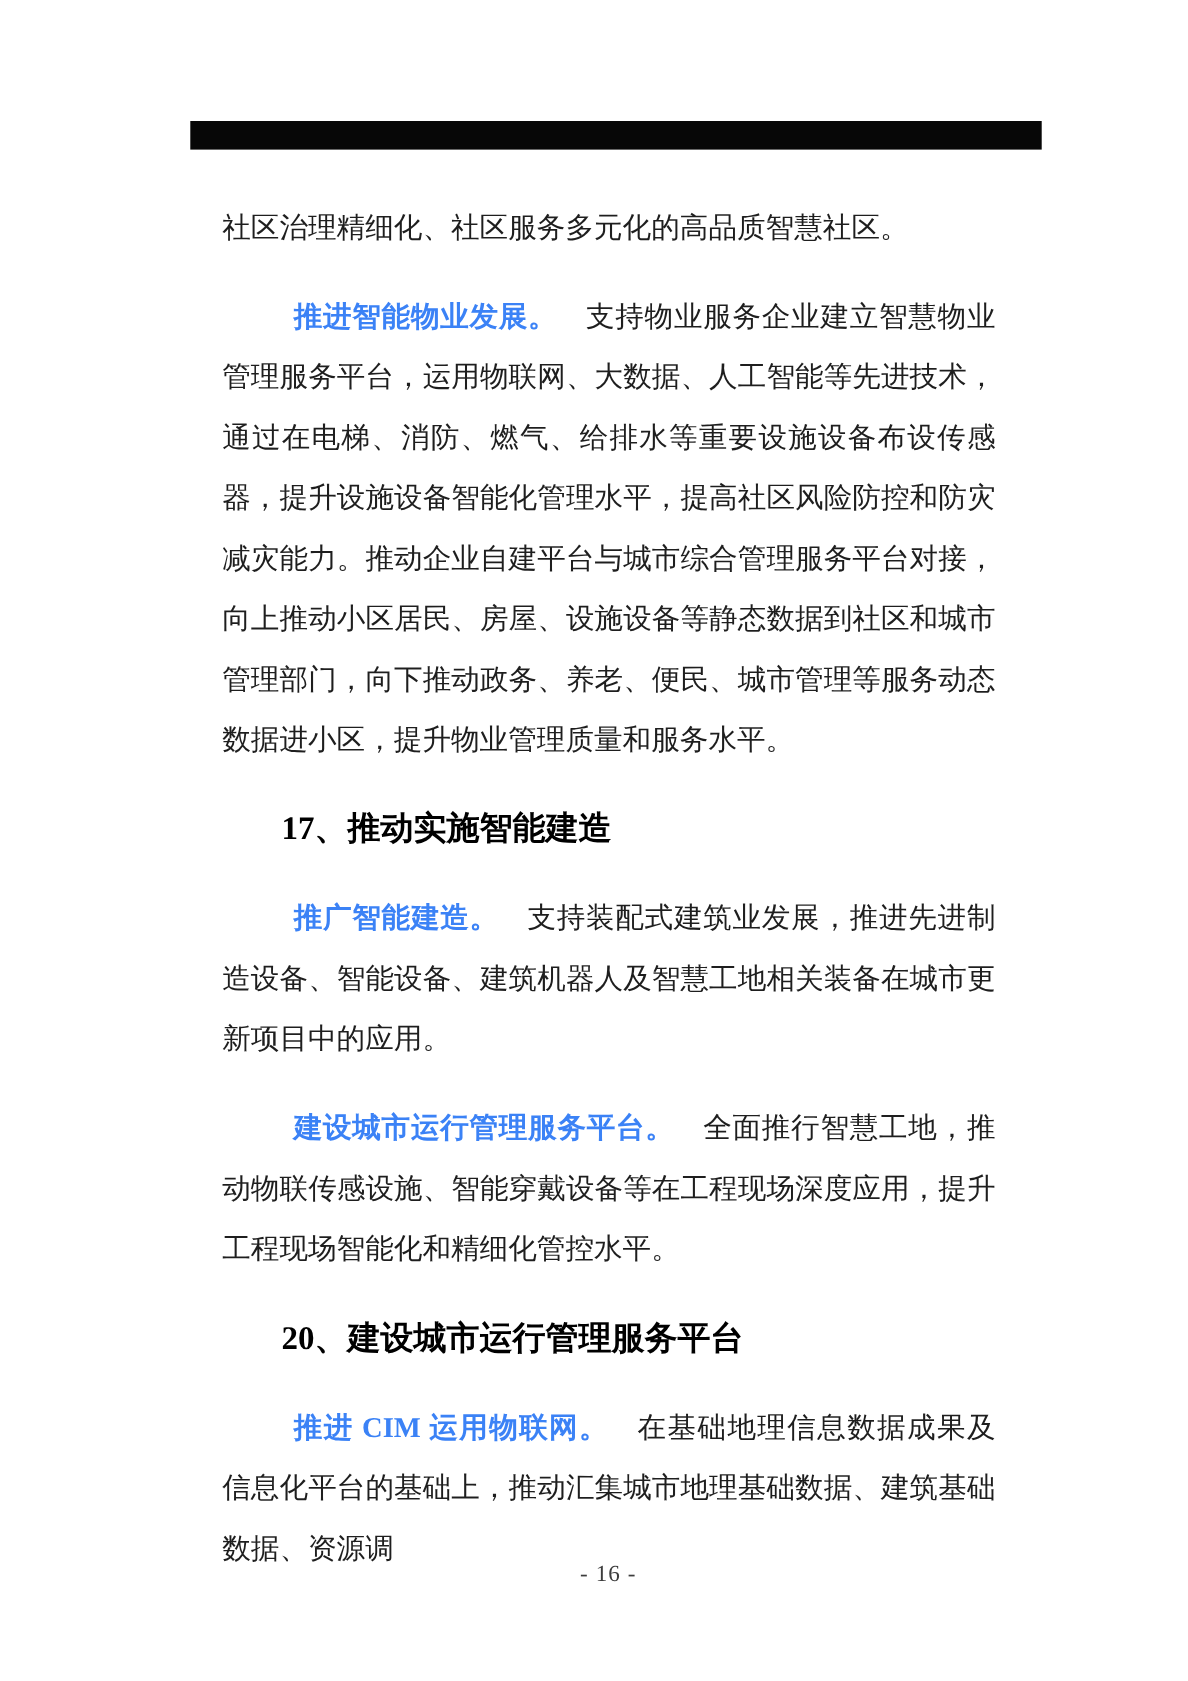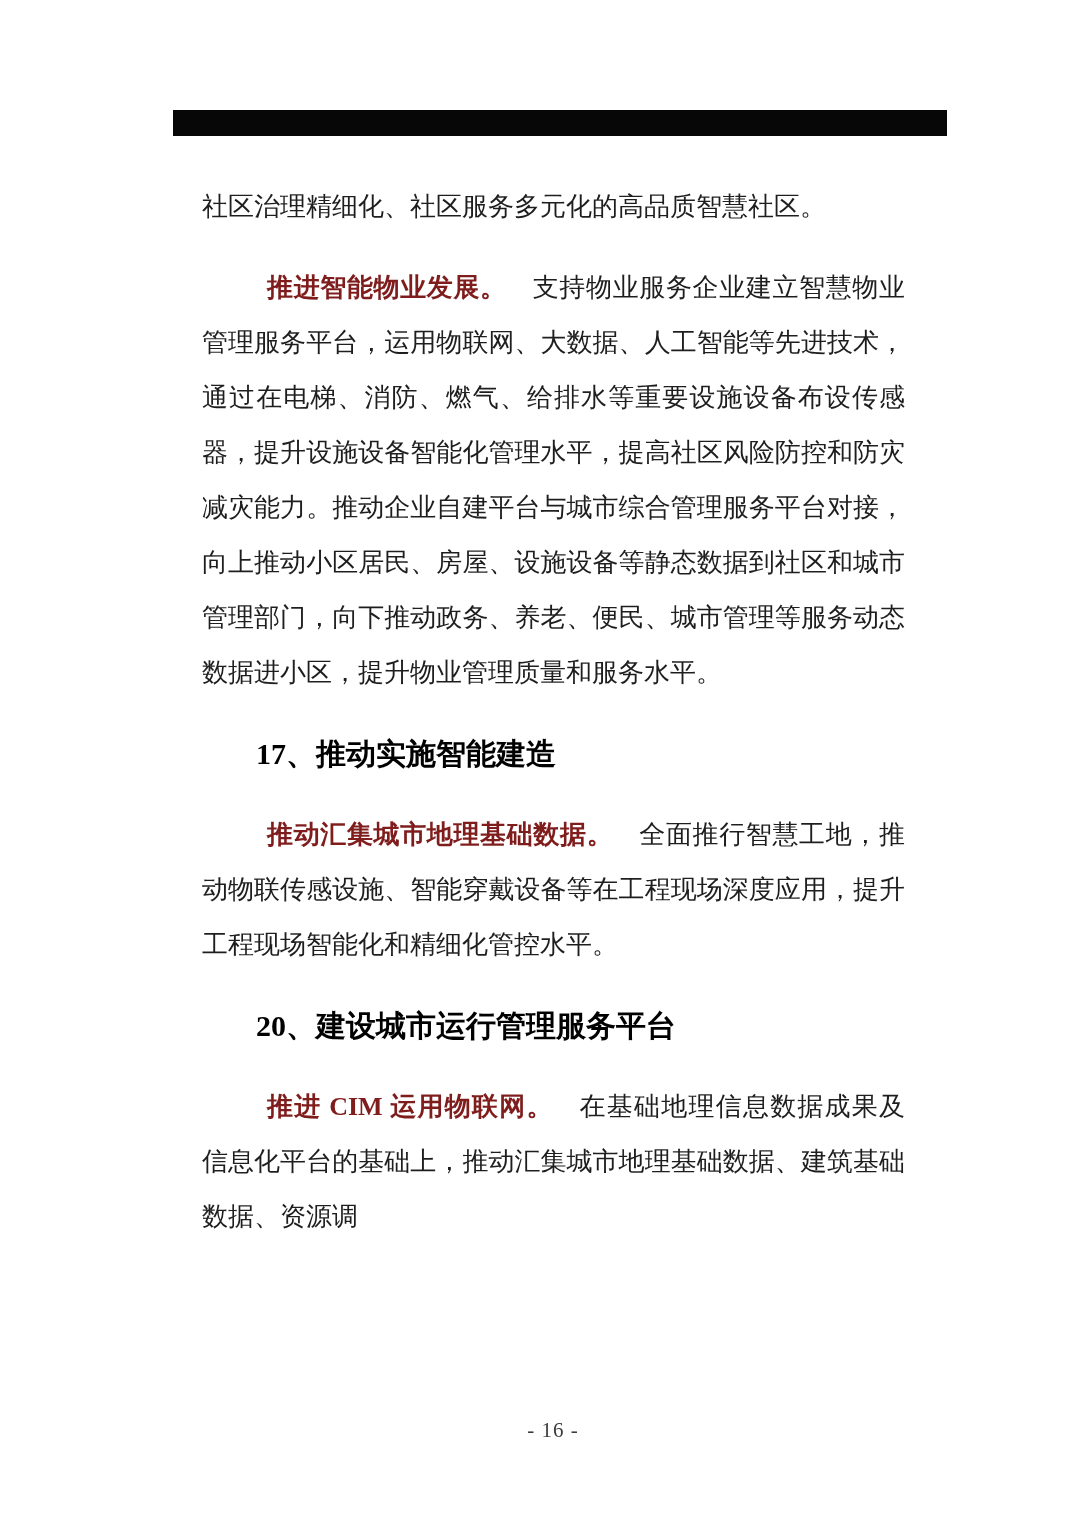--- a/index.html
+++ b/index.html
@@ -38,21 +38,21 @@
   }
   .content p {
     margin: 0;
     text-indent: 2em;
   }
   .content p.cont {
     text-indent: 0;
   }
   .content .lead {
     font-weight: bold;
-    color: #7f1d1d;
+    color: #3b82f6;
   }
   .content h2 {
     font-size: 30px;
     font-weight: bold;
     color: #000000;
     line-height: 55px;
     text-indent: 1.8em;
     text-align: left;
     margin: 0;
     font-family: Liberation Serif, serif;
@@ -76,23 +76,24 @@
   <div class="top-rule"></div>
 
   <div class="content">
 
     <p class="cont">社区治理精细化、社区服务多元化的高品质智慧社区。</p>
 
     <p><span class="lead">推进智能物业发展。</span><span>支持物业服务企业建立智慧物业管理服务平台，运用物联网、大数据、人工智能等先进技术，通过在电梯、消防、燃气、给排水等重要设施设备布设传感器，提升设施设备智能化管理水平，提高社区风险防控和防灾减灾能力。推动企业自建平台与城市综合管理服务平台对接，向上推动小区居民、房屋、设施设备等静态数据到社区和城市管理部门，向下推动政务、养老、便民、城市管理等服务动态数据进小区，提升物业管理质量和服务水平。</span></p>
 
     <h2>17、推动实施智能建造</h2>
 
+    <p><span class="lead">推广智能建造。</span><span>支持装配式建筑业发展，推进先进制造设备、智能设备、建筑机器人及智慧工地相关装备在城市更新项目中的应用。</span></p>
 
 
-    <p><span class="lead">推动汇集城市地理基础数据。</span><span>全面推行智慧工地，推动物联传感设施、智能穿戴设备等在工程现场深度应用，提升工程现场智能化和精细化管控水平。</span></p>
+    <p><span class="lead">建设城市运行管理服务平台。</span><span>全面推行智慧工地，推动物联传感设施、智能穿戴设备等在工程现场深度应用，提升工程现场智能化和精细化管控水平。</span></p>
 
     <h2>20、建设城市运行管理服务平台</h2>
 
     <p><span class="lead">推进 CIM 运用物联网。</span><span>在基础地理信息数据成果及信息化平台的基础上，推动汇集城市地理基础数据、建筑基础数据、资源调</span></p>
 
   </div>
 
   <div class="footer">- 16 -</div>
 
 </div>

